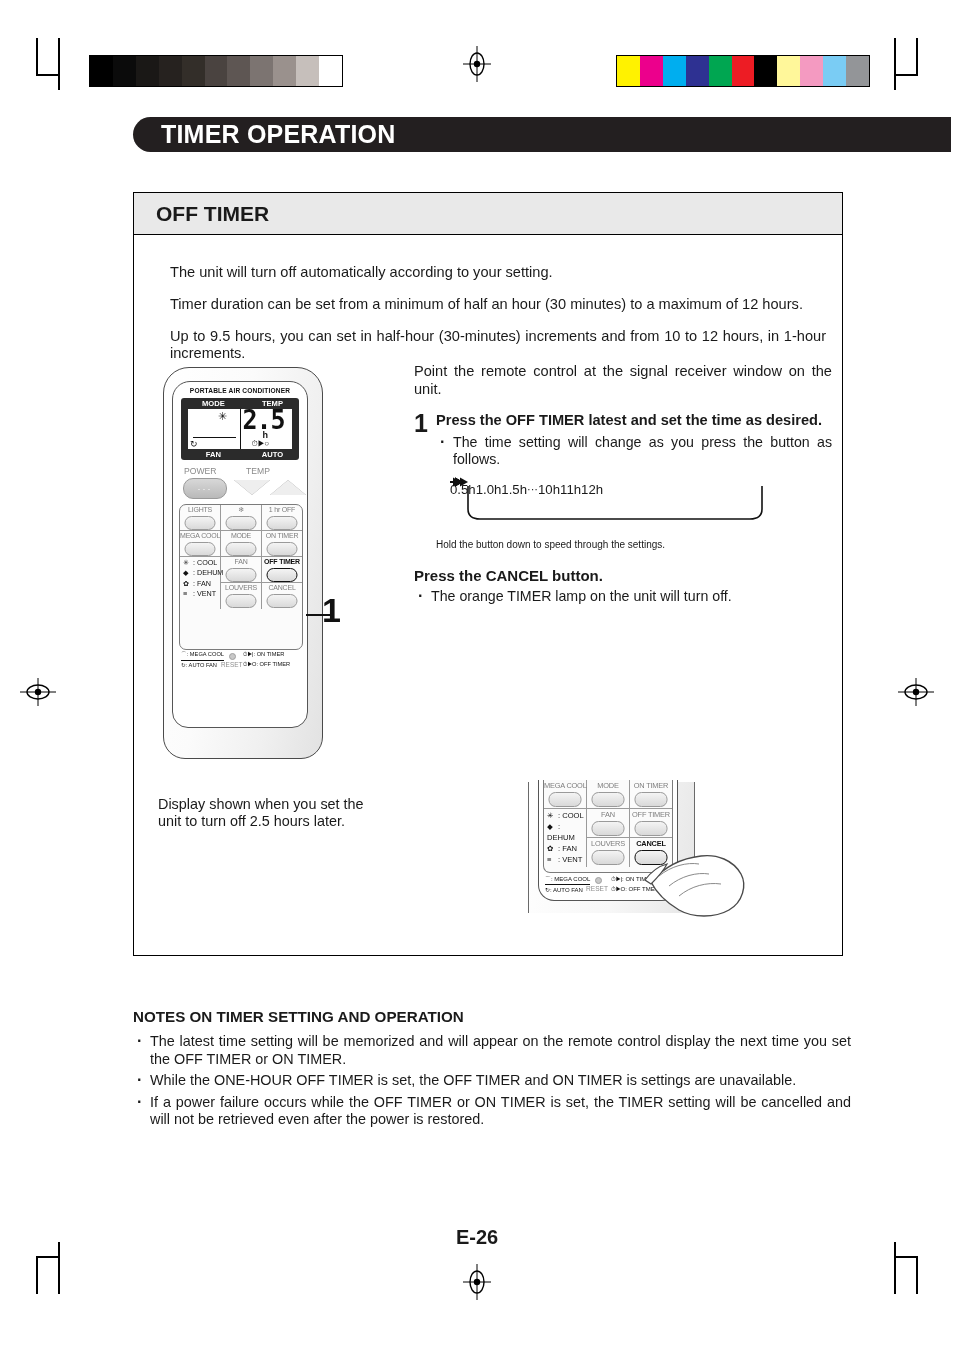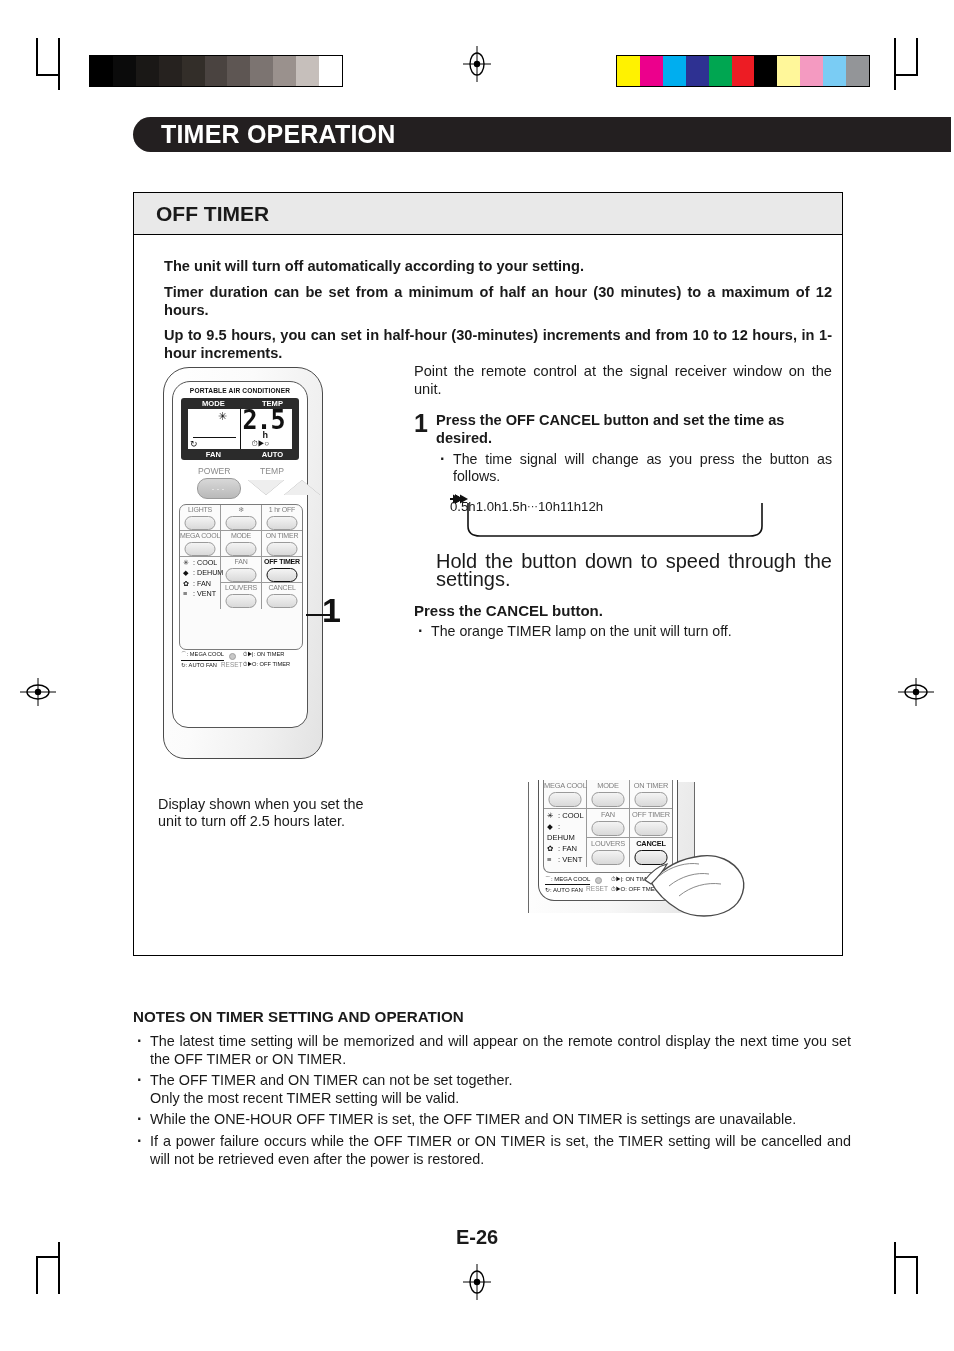--- a/index.html
+++ b/index.html
@@ -90,21 +90,21 @@
   
   .intro {
     position: absolute;
     left: 156px;
     top: 250px;
     width: 684px;
     font-size: 14.6px;
     line-height: 17.8px;
     text-align: justify;
   }
-  .intro p { margin: 8px; font-weight: bold; }
+  .intro p { margin: 14px; }
   .intro p.nojust { text-align: left; }
 
   
   .rcol {
     position: absolute;
     left: 414px;
     top: 363px;
     width: 418px;
   }
   .lead-para {
@@ -162,21 +162,21 @@
     position: absolute;
     left: 0; top: 0;
     width: 330px; height: 24px;
     display: flex;
     align-items: center;
     font-size: 13.2px;
   }
   .loop-labels span.lbl { white-space: nowrap; }
 
   .hold-para {
-    font-size: 20px;
+    font-size: 10px;
     line-height: 17.4px;
     text-align: justify;
     margin: 13px 0 3px 0;
   }
 
   
   .cancel-pill {
     margin-top: 16px;
     width: 204px;
     height: 29px;
@@ -366,21 +366,21 @@
     position: absolute;
     left: 11px; bottom: 0px;
     font-size: 8px;
     color: #111;
     white-space: nowrap;
   }
 
   
   .row-power {
     position: absolute;
-    left: 21px; top: 84px;
+    left: 7px; top: 84px;
     width: 120px; height: 36px;
   }
   .lbl-power {
     position: absolute; left: 4px; top: 0;
     font-size: 8.6px; color: #8a8a8a; font-weight: normal;
   }
   .lbl-temp {
     position: absolute; left: 66px; top: 0;
     font-size: 8.6px; color: #8a8a8a;
   }
@@ -784,23 +784,23 @@
 
   <div class="leader"></div>
   <div class="big-one">1</div>
 
   <div class="rcol">
     <p class="lead-para">Point the remote control at the signal receiver window on the unit.</p>
 
     <div class="step">
       <div class="step-num">1</div>
       <div class="step-body">
-        <p class="step-title">Press the OFF CANCEL button and set the time as desired.</p>
+        <p class="step-title">Press the OFF TIMER latest and set the time as desired.</p>
         <ul class="bullets">
-          <li>The time signal will change as you press the button as follows.</li>
+          <li>The time setting will change as you press the button as follows.</li>
         </ul>
 
         <div class="loop-wrap">
           <svg width="330" height="46" viewBox="0 0 330 46">
             <path d="M 18 9 L 18 32 Q 18 42 30 42 L 300 42 Q 312 42 312 32 L 312 9" fill="none" stroke="#111" stroke-width="1.6"></path>
           </svg>
           <div class="loop-labels">
             <svg width="22" height="10" viewBox="0 0 22 10">
                 <path d="M0 5 L12 5" stroke="#111" stroke-width="1.6"></path>
                 <path d="M10 0.5 L18 5 L10 9.5 Z" fill="#111"></path>
@@ -910,23 +910,19 @@
         <path d="M26 46 C 38 36, 54 32, 66 34" fill="none" stroke="#8a8a8a" stroke-width="1"></path>
         <path d="M36 56 C 48 46, 64 42, 78 44" fill="none" stroke="#8a8a8a" stroke-width="1"></path>
         <path d="M2 40 C 8 32, 16 26, 24 24 C 20 32, 14 38, 8 44 Z" fill="#ffffff" stroke="#4a4a4a" stroke-width="1.2"></path>
       </svg>
     </div>
   </div>
 
   <div class="notes-title">NOTES ON TIMER SETTING AND OPERATION</div>
   <ul class="notes-list">
     <li>The latest time setting will be memorized and will appear on the remote control display the next time you set the OFF TIMER or ON TIMER.</li>
-    <li>
-      <span>The OFF TIMER and ON TIMER can not be set together.</span>
-      <span class="l2">Only the most recent TIMER setting will be valid.</span>
-    </li>
     <li>While the  ONE-HOUR OFF TIMER is set, the OFF TIMER and ON TIMER is settings are unavailable.</li>
     <li>If a power failure occurs while the OFF TIMER or ON TIMER is set, the TIMER setting will be cancelled and will not be retrieved even after the power is restored.</li>
   </ul>
 
   <div class="page-num">E-26</div>
 
 </div>
 
 </body></html>

